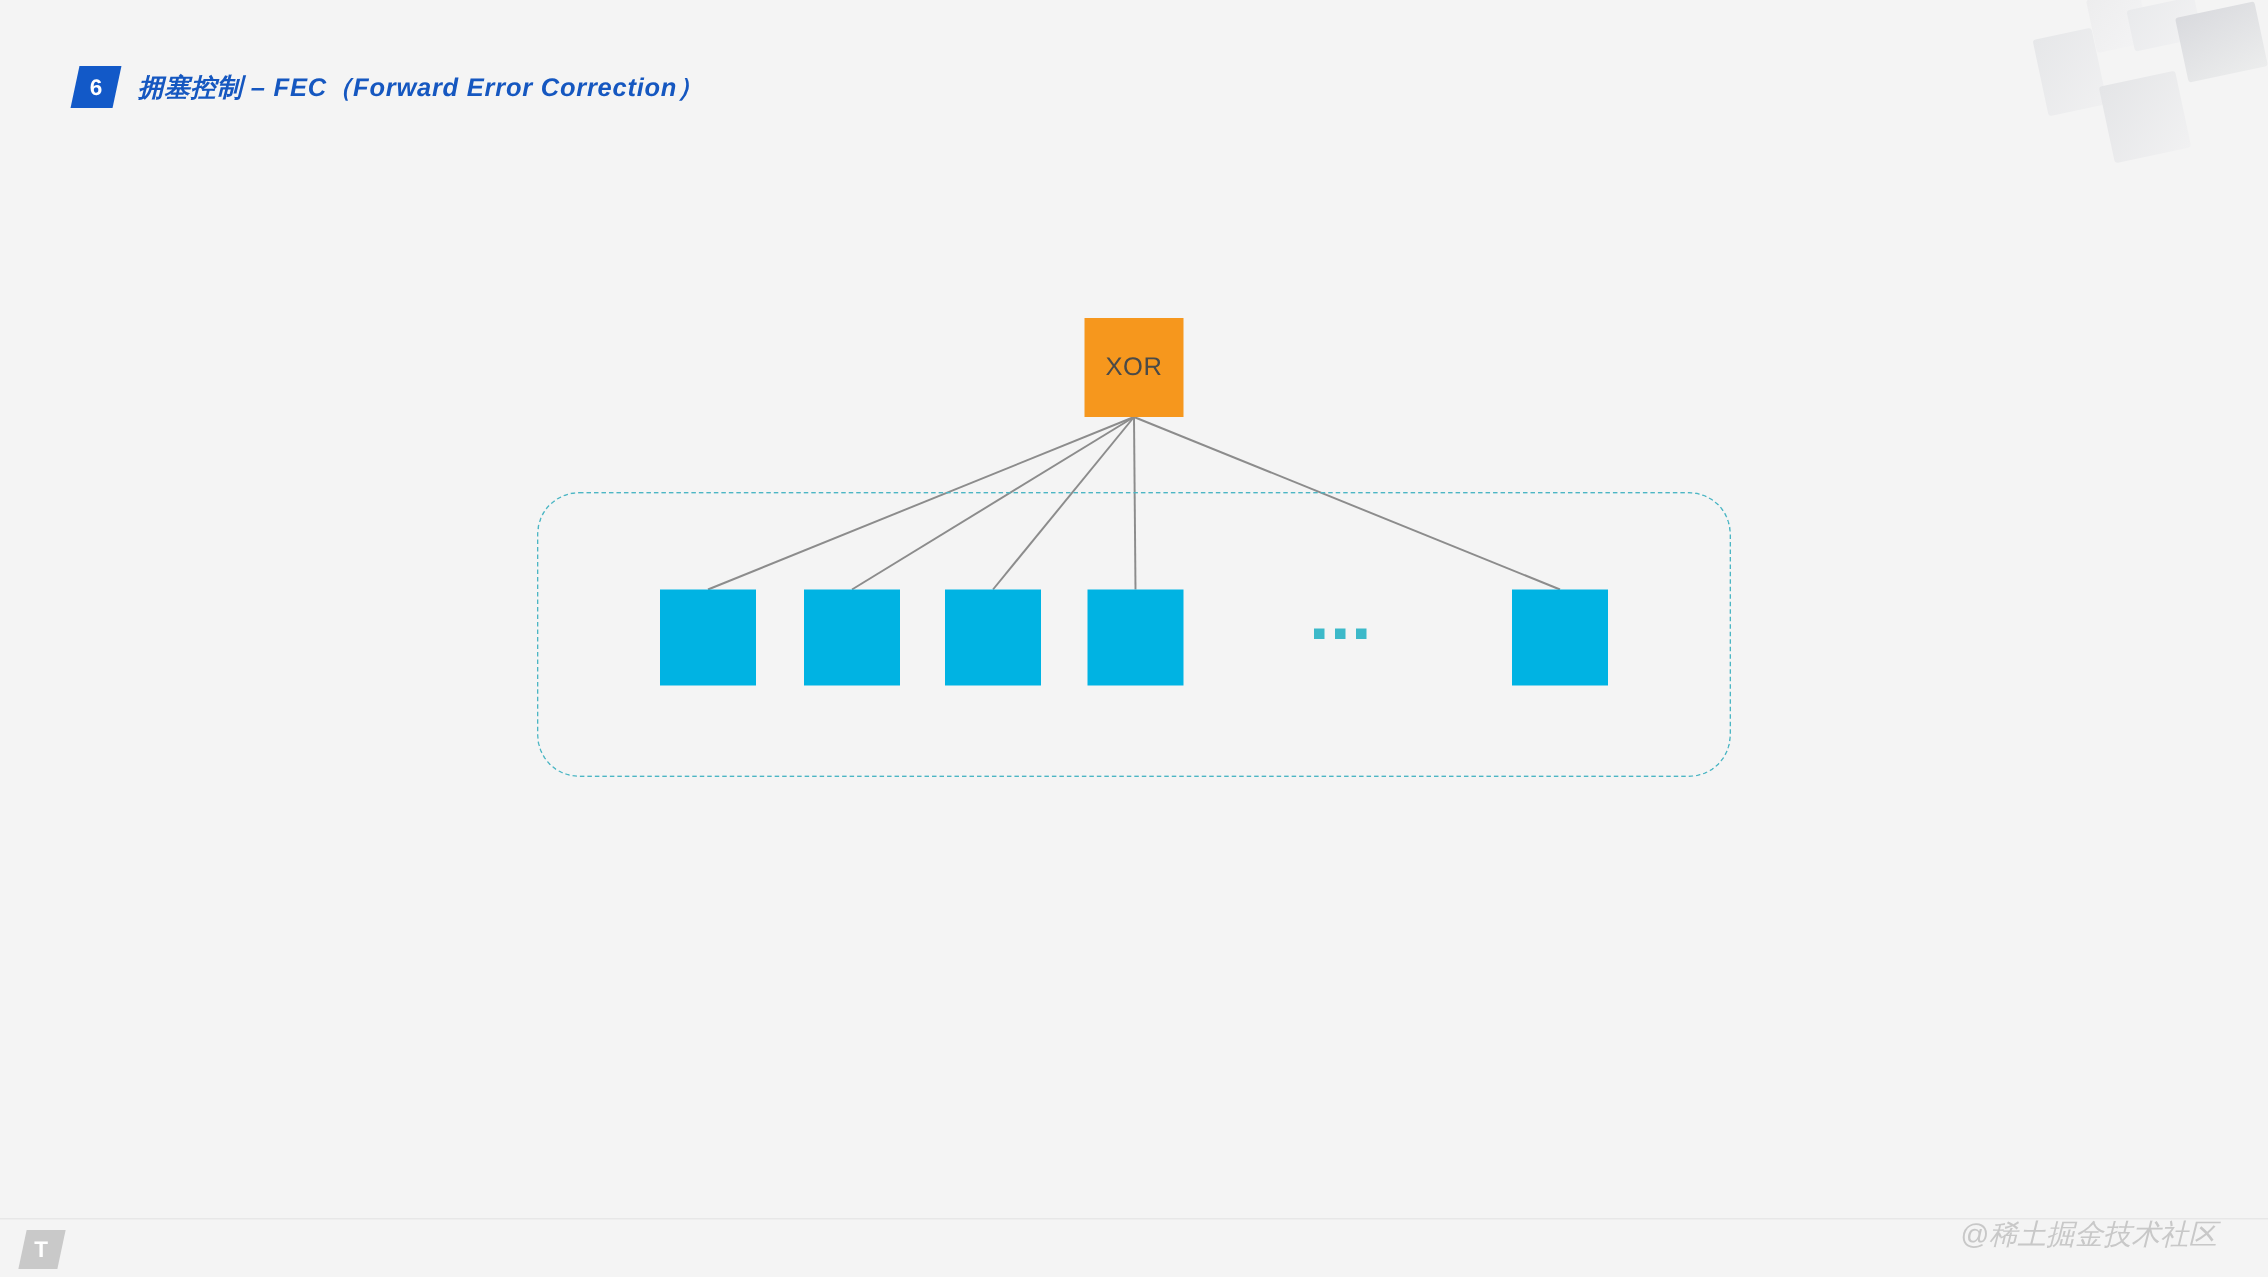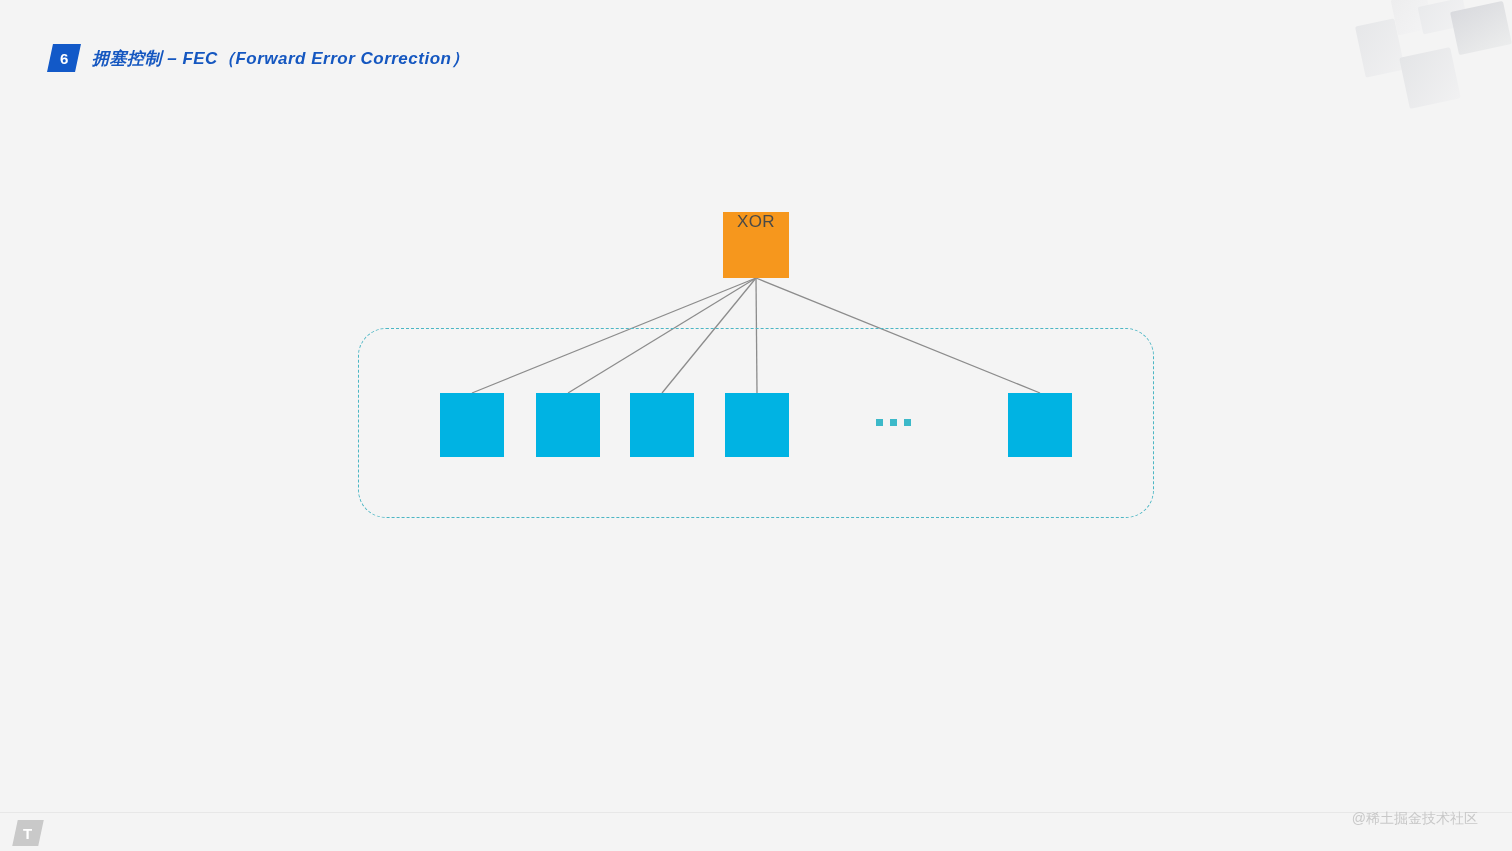--- a/index.html
+++ b/index.html
@@ -104,21 +104,21 @@
     box-sizing: border-box;
   }
   .xor-node {
     position: absolute;
     left: 723px;
     top: 212px;
     width: 66px;
     height: 66px;
     background: #f6971d;
     display: flex;
-    align-items: flex-start;
+    align-items: center;
     justify-content: center;
     color: #4a4a48;
     font-size: 17px;
     letter-spacing: 0.4px;
   }
   .pkt {
     position: absolute;
     top: 393px;
     width: 64px;
     height: 64px;
@@ -168,23 +168,24 @@
     transform: skewX(12deg);
     color: #ffffff;
     font-size: 15px;
     font-weight: bold;
     line-height: 1;
   }
   .watermark {
     position: absolute;
     right: 34px;
     top: 810px;
-    font-size: 14px;
+    font-size: 19px;
     color: #c8c8c8;
     white-space: nowrap;
+    font-style: italic;
   }
 </style>
 </head>
 <body>
 
 <div class="slide">
 
   <div class="deco-layer">
     <div class="deco-sq deco-1"></div>
     <div class="deco-sq deco-2"></div>

